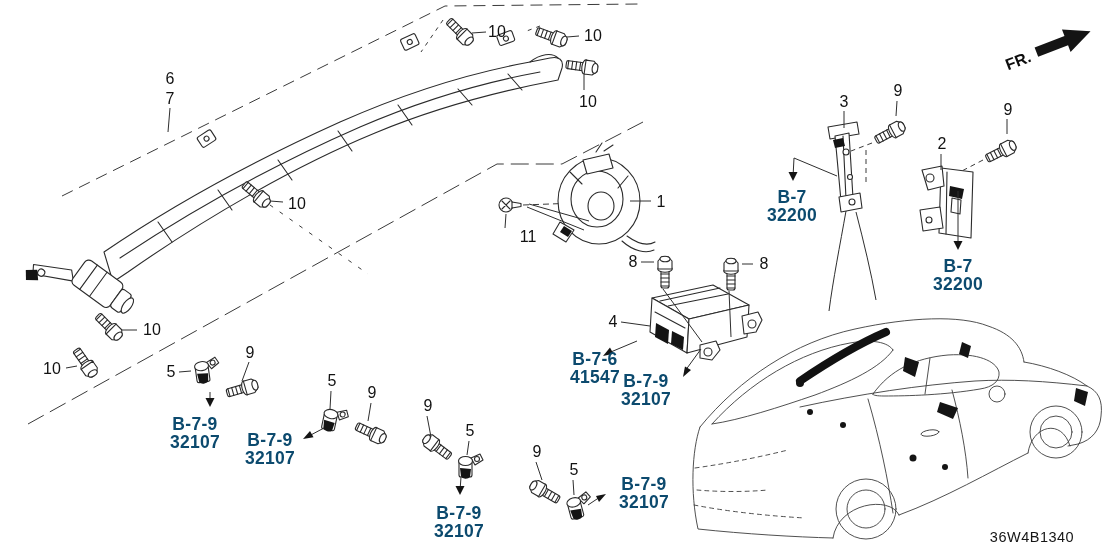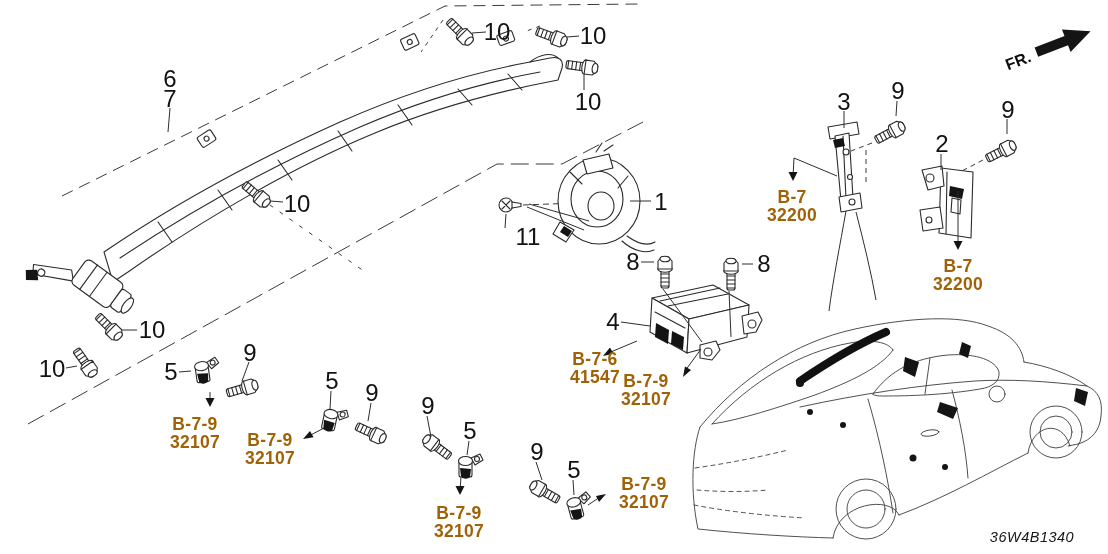--- a/index.html
+++ b/index.html
@@ -6,24 +6,24 @@
   .stage{position:relative;width:1108px;height:554px;background:#ffffff;overflow:hidden;
          font-family:"Liberation Sans",sans-serif;color:#161616;}
   .stage svg{position:absolute;left:0;top:0;}
   .ln{stroke:#2b2b2b;fill:none;stroke-width:1.1;stroke-linecap:round;stroke-linejoin:round;}
   .lt{stroke:#3c3c3c;fill:none;stroke-width:0.9;stroke-linecap:round;stroke-linejoin:round;}
   .fl{fill:#ffffff;stroke:#2b2b2b;stroke-width:1.1;stroke-linejoin:round;}
   .dk{fill:#141414;stroke:none;}
   .dash{stroke:#3a3a3a;stroke-width:1;fill:none;}
   .thin{stroke:#2e2e2e;stroke-width:1;fill:none;}
   .labels{position:absolute;left:0;top:0;width:100%;height:100%;}
-  .callout{position:absolute;transform:translate(-50%,-50%);font-size:24px;color:#121212;
+  .callout{position:absolute;transform:translate(-50%,-50%);font-size:16px;color:#121212;
            white-space:nowrap;line-height:1;}
   .ref{position:absolute;transform:translate(-50%,-50%);font-weight:bold;font-size:17.5px;
-       line-height:1.02;text-align:center;letter-spacing:0.3px;color:#a16207;white-space:nowrap;}
+       line-height:1.02;text-align:center;letter-spacing:0.3px;color:#0c4a6e;white-space:nowrap;}
   .diagram-code{position:absolute;font-size:14.5px;transform:translate(-50%,-50%);
                 letter-spacing:0.5px;color:#151515;white-space:nowrap;}
   .fr-text{font:bold 16px "Liberation Sans",sans-serif;fill:#0d0d0d;}
 </style>
 </head>
 <body>
 
 <div class="stage">
 
 <svg width="1108" height="554" viewBox="0 0 1108 554">
@@ -313,14 +313,14 @@
       <div class="ref" style="left: 459px; top: 523px;">
         <div>B-7-9</div>
         <div>32107</div>
       </div>
       <div class="ref" style="left: 644px; top: 494px;">
         <div>B-7-9</div>
         <div>32107</div>
       </div>
     </div>
 
-<div class="diagram-code" style="left:1032px;top:537px;font-style:italic;">36W4B1340</div>
+<div class="diagram-code" style="left:1032px;top:537px;">36W4B1340</div>
 </div>
 
 </body></html>

